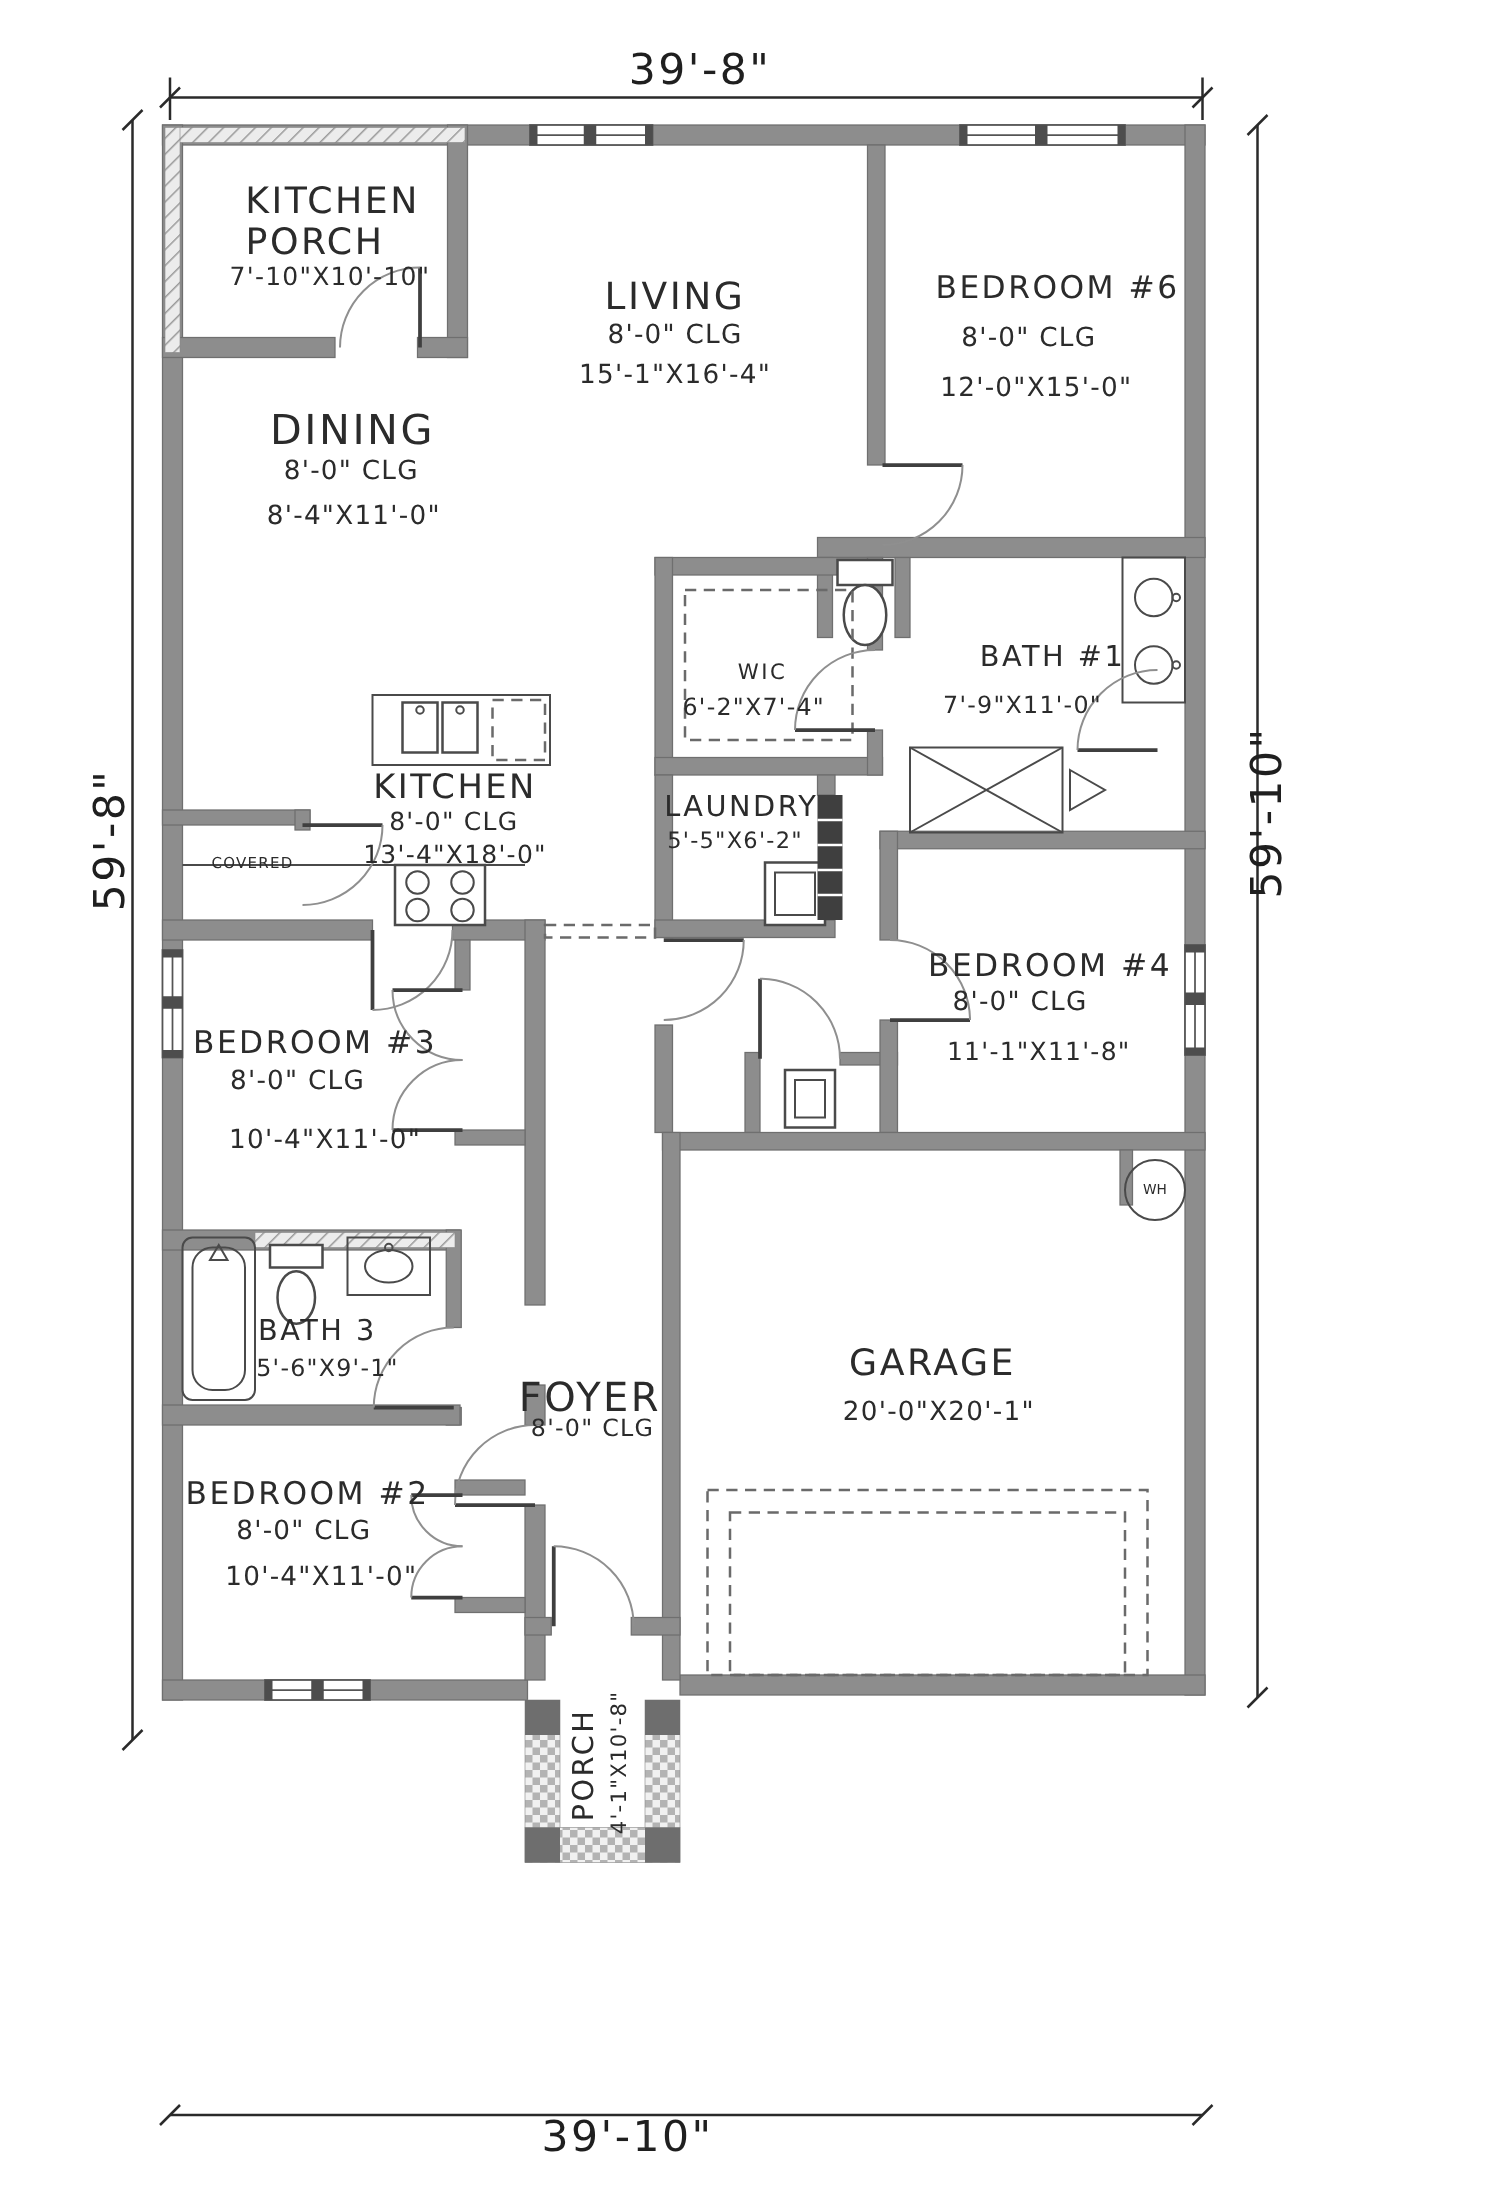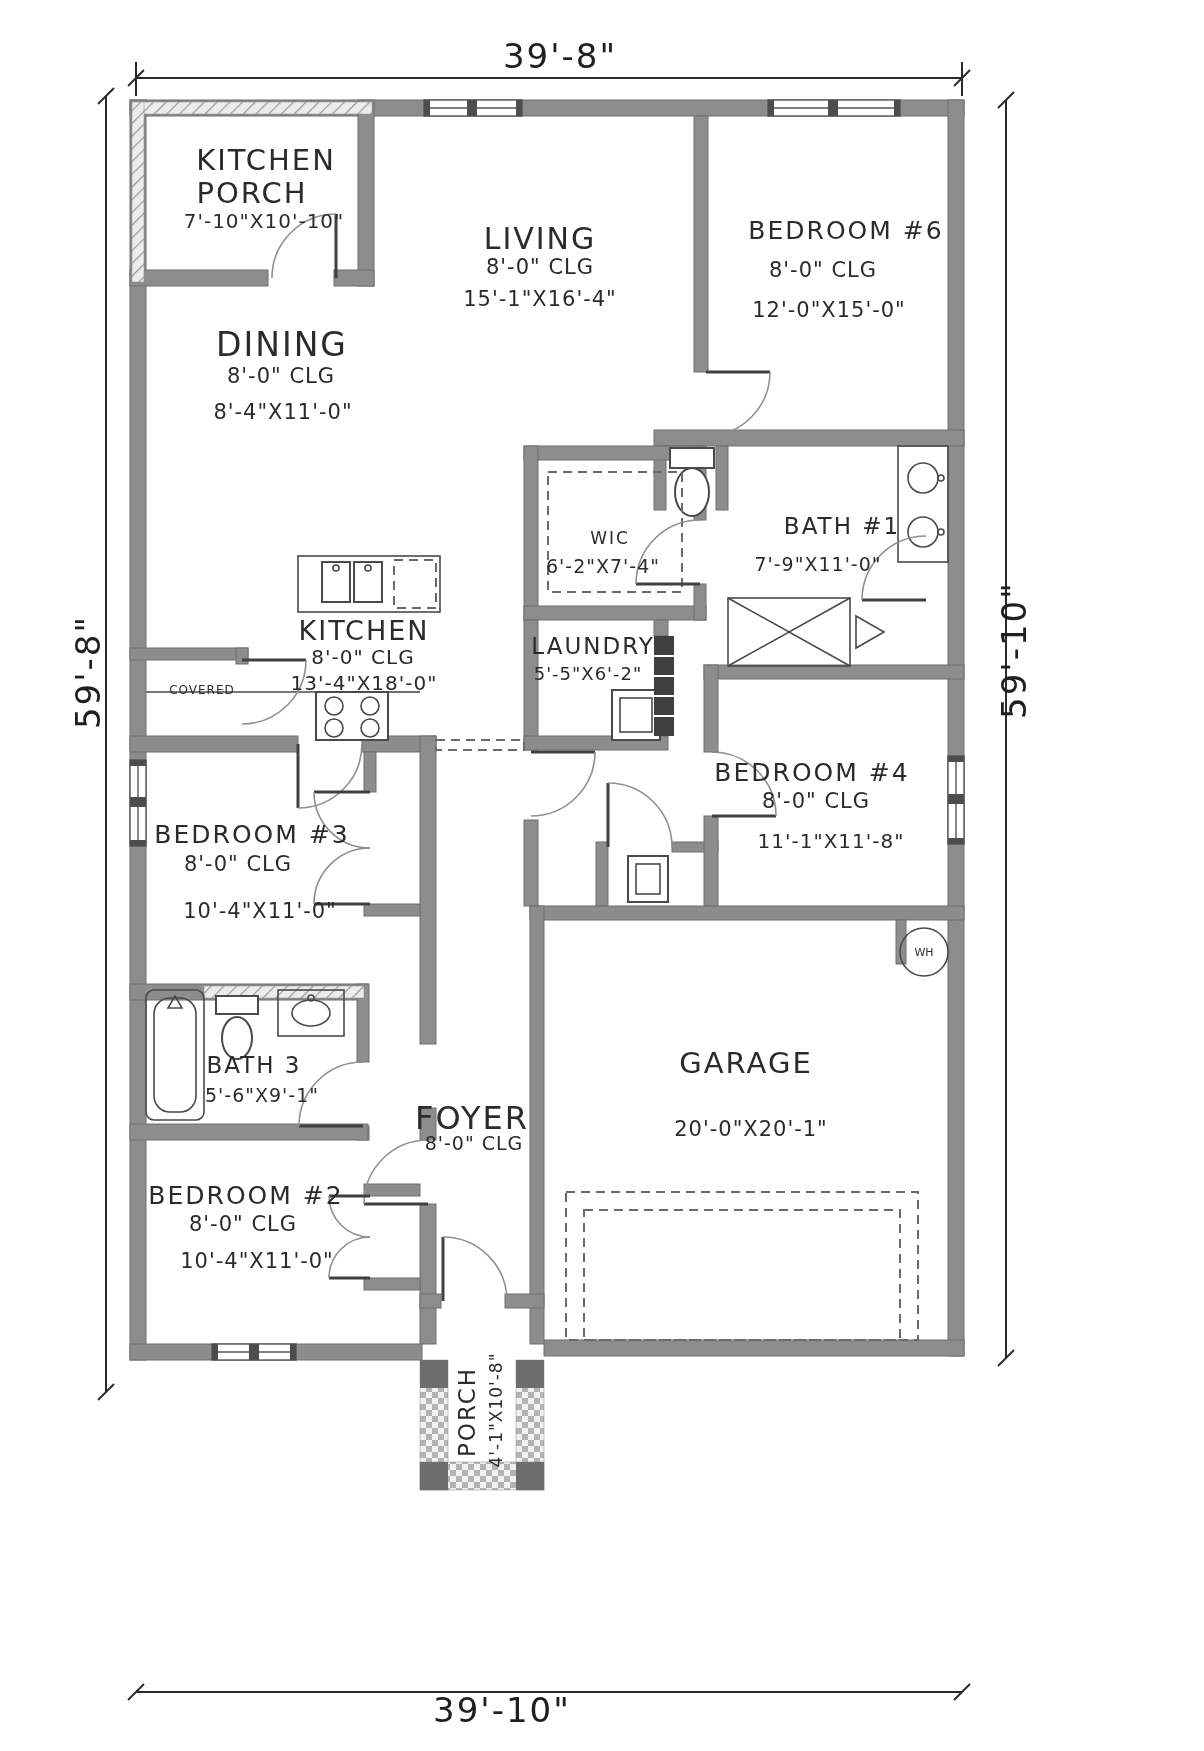--- a/index.html
+++ b/index.html
@@ -366,35 +366,35 @@
 
   <div class="lbl" style="left:364px;top:630px;font-size:27px">KITCHEN</div>
   <div class="lbl sz" style="left:363px;top:657px;font-size:20px">8'-0" CLG</div>
   <div class="lbl sz" style="left:364px;top:683px;font-size:20px">13'-4"X18'-0"</div>
 
   <div class="lbl sz" style="left:202px;top:690px;font-size:12px">COVERED</div>
 
   <div class="lbl" style="left:593px;top:646px;font-size:23px">LAUNDRY</div>
   <div class="lbl sz" style="left:588px;top:673px;font-size:18px">5'-5"X6'-2"</div>
 
-  <div class="lbl" style="left:812px;top:772px;font-size:25px">BEDROOM #4</div>
+  <div class="lbl" style="left:840px;top:772px;font-size:25px">BEDROOM #4</div>
   <div class="lbl sz" style="left:816px;top:801px;font-size:21px">8'-0" CLG</div>
   <div class="lbl sz" style="left:831px;top:841px;font-size:20px">11'-1"X11'-8"</div>
 
   <div class="lbl" style="left:252px;top:834px;font-size:25px">BEDROOM #3</div>
   <div class="lbl sz" style="left:238px;top:864px;font-size:21px">8'-0" CLG</div>
   <div class="lbl sz" style="left:260px;top:911px;font-size:21px">10'-4"X11'-0"</div>
 
   <div class="lbl" style="left:254px;top:1065px;font-size:23px">BATH 3</div>
   <div class="lbl sz" style="left:262px;top:1095px;font-size:19px">5'-6"X9'-1"</div>
 
   <div class="lbl" style="left:472px;top:1118px;font-size:32px">FOYER</div>
   <div class="lbl sz" style="left:474px;top:1143px;font-size:19px">8'-0" CLG</div>
 
-  <div class="lbl" style="left:746px;top:1063px;font-size:29px">GARAGE</div>
+  <div class="lbl" style="left:746px;top:1090px;font-size:29px">GARAGE</div>
   <div class="lbl sz" style="left:751px;top:1129px;font-size:21px">20'-0"X20'-1"</div>
 
   <div class="lbl" style="left:246px;top:1195px;font-size:25px">BEDROOM #2</div>
   <div class="lbl sz" style="left:243px;top:1224px;font-size:21px">8'-0" CLG</div>
   <div class="lbl sz" style="left:257px;top:1261px;font-size:21px">10'-4"X11'-0"</div>
 
   <div class="lbl rot" style="left:467px;top:1412px;font-size:23px">PORCH</div>
   <div class="lbl sz rot" style="left:496px;top:1410px;font-size:17px">4'-1"X10'-8"</div>
 
   <div class="lbl sz" style="left:924px;top:952px;font-size:11px;letter-spacing:0">WH</div>

